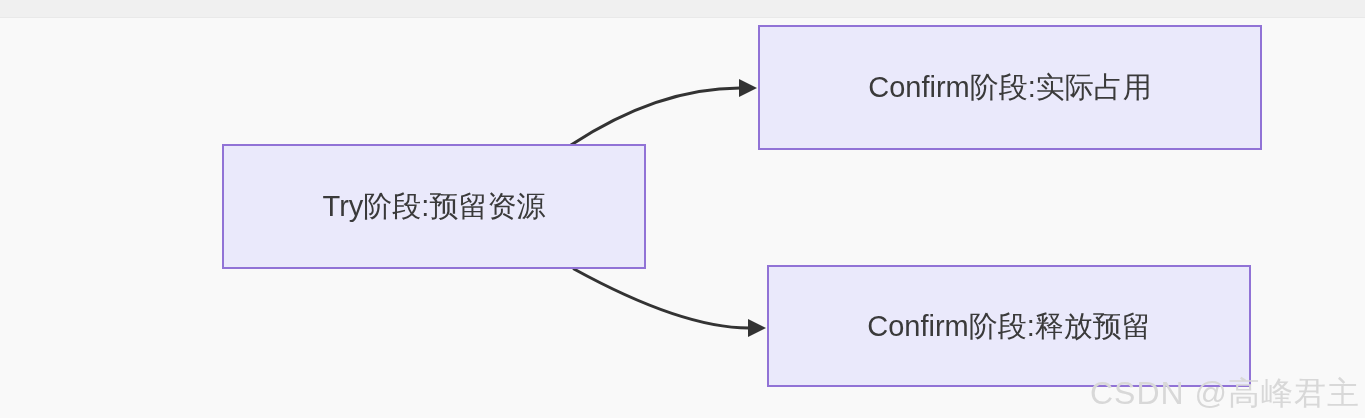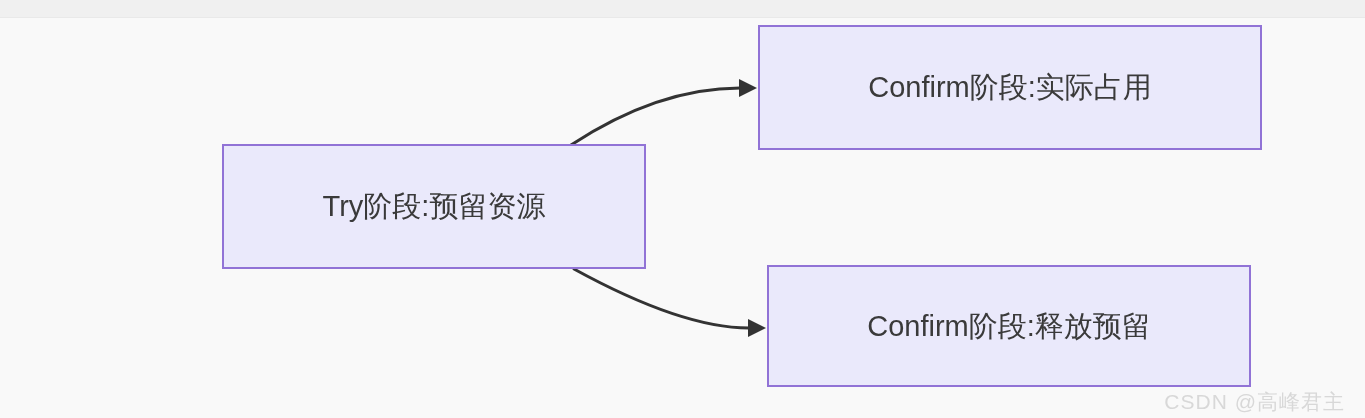--- a/index.html
+++ b/index.html
@@ -57,23 +57,23 @@
     text-align: center;
     color: var(--text, #3a3a3a);
     font-size: 29px;
     line-height: 1.2;
   }
   .node-try     { left: 222px; top: 144px; width: 424px; height: 125px; }
   .node-confirm { left: 758px; top:  25px; width: 504px; height: 125px; }
   .node-cancel  { left: 767px; top: 265px; width: 484px; height: 122px; }
   .watermark {
     position: absolute;
-    right: 20px;
+    right: 5px;
     bottom: 2px;
-    font-size: 21px;
+    font-size: 32px;
     color: var(--watermark, #d8d8d8);
     letter-spacing: 1px;
     white-space: nowrap;
   }
 </style>
 </head>
 <body>
 
 <div class="canvas">
 

